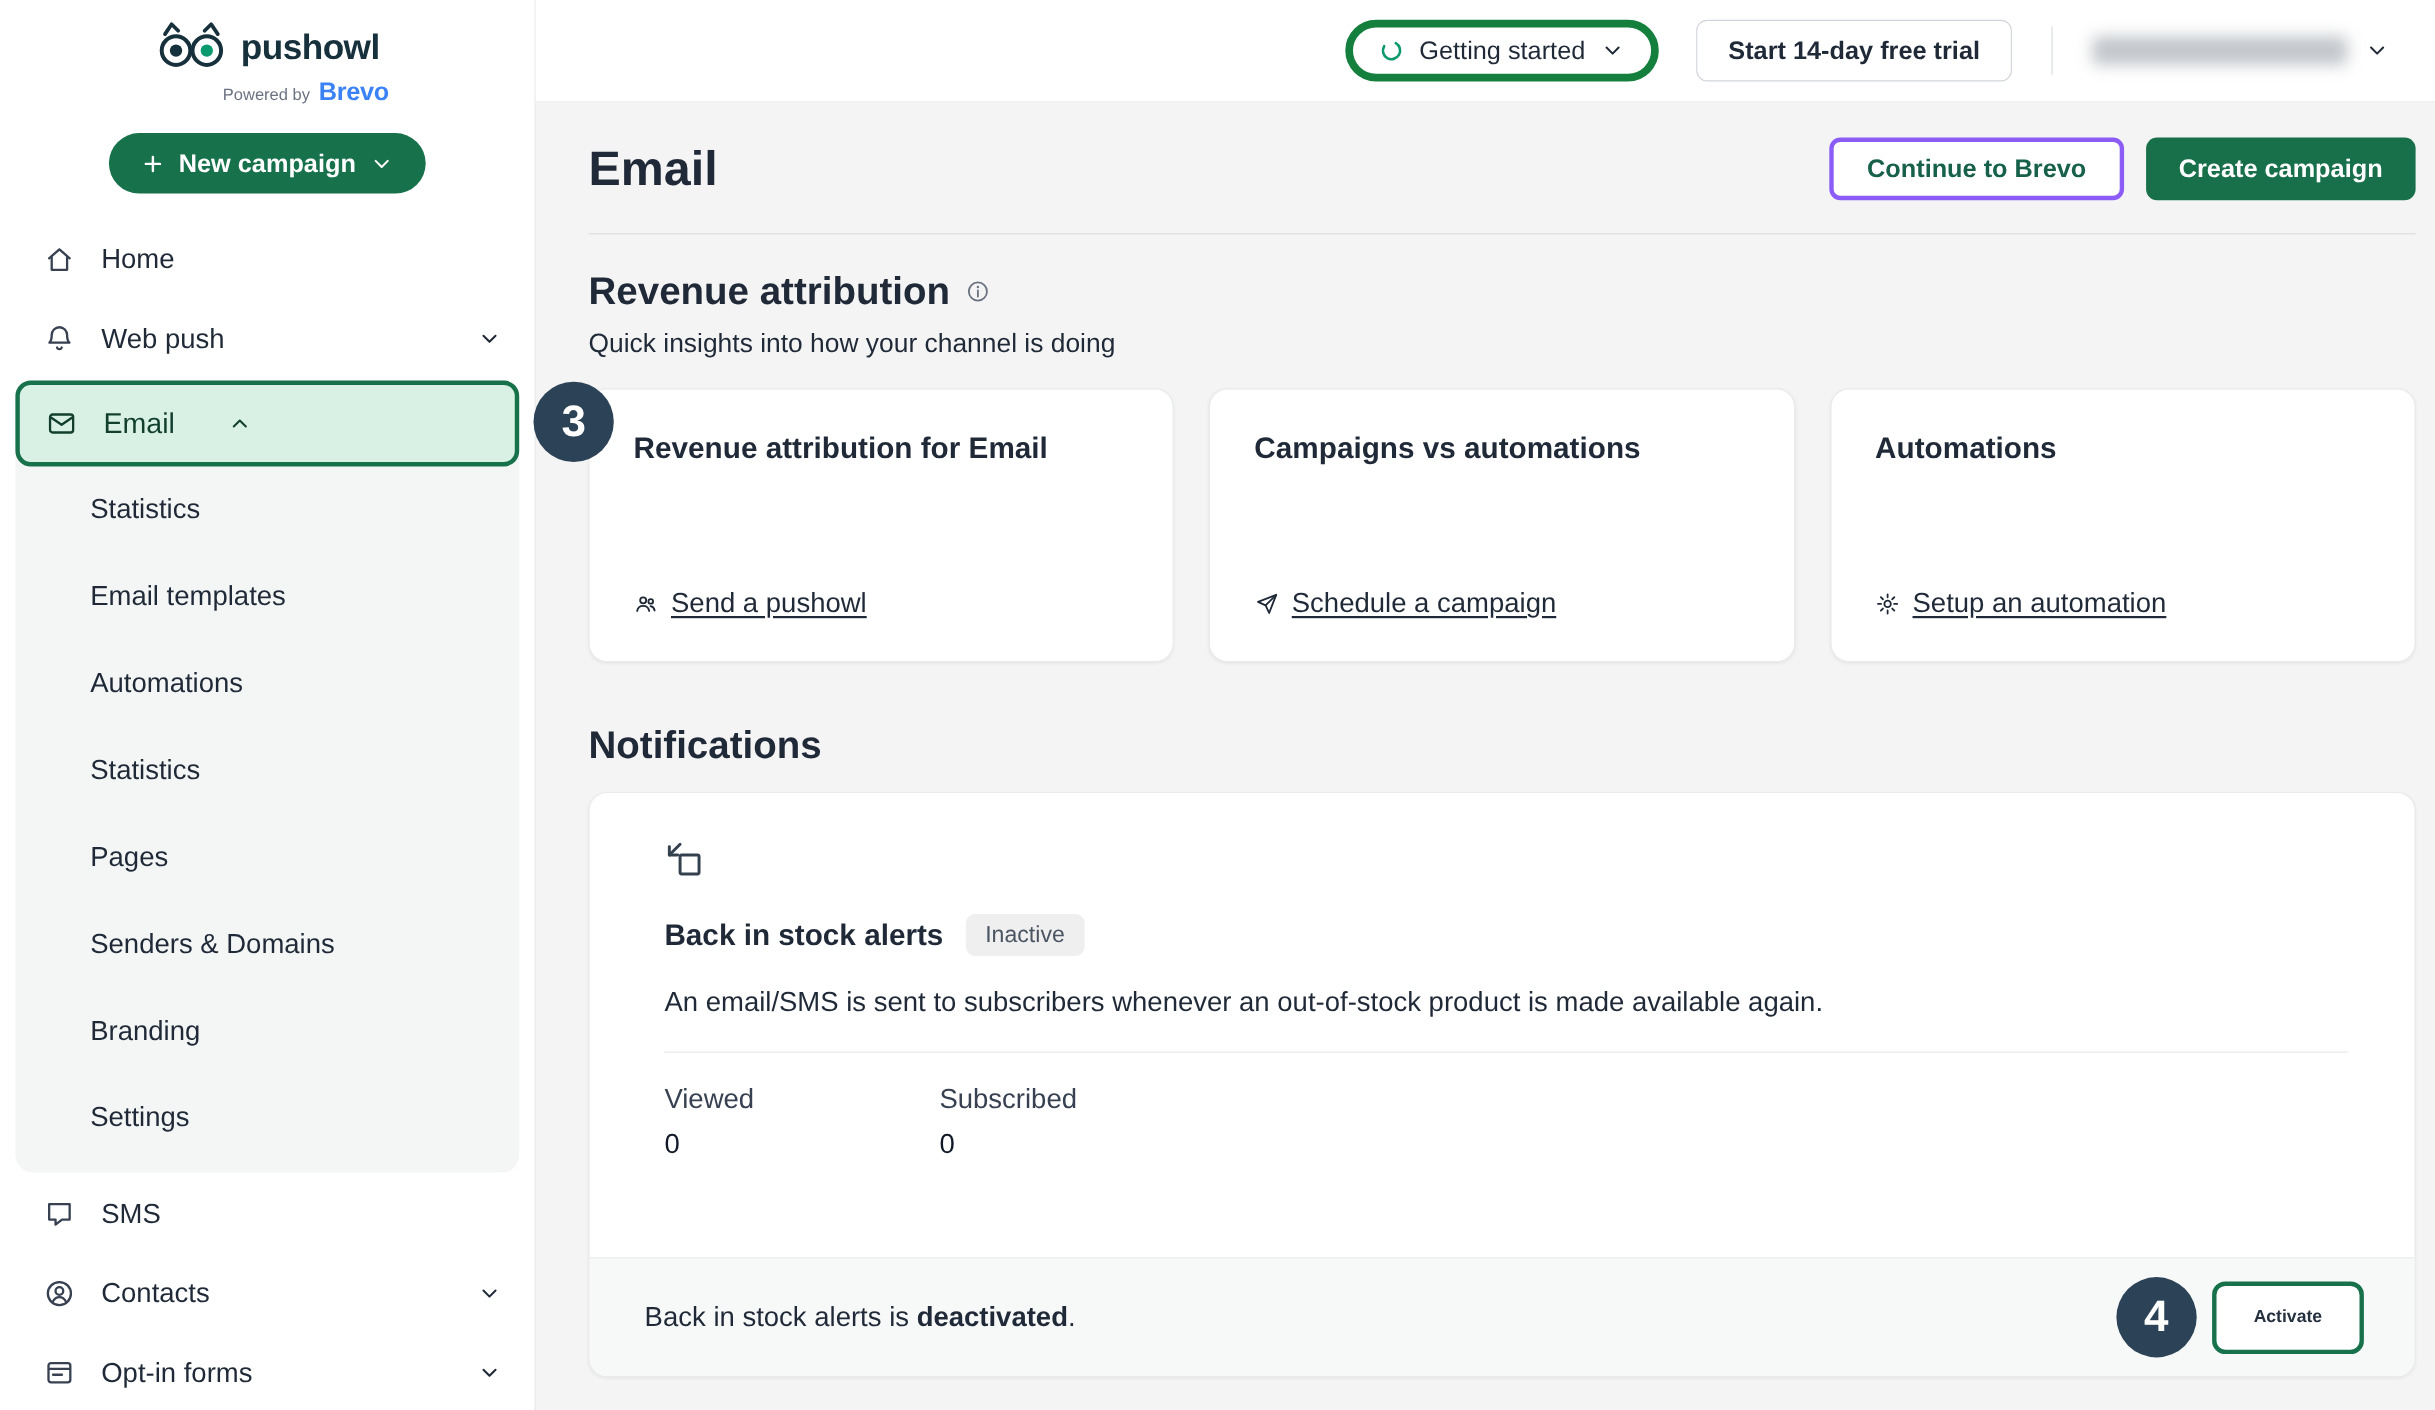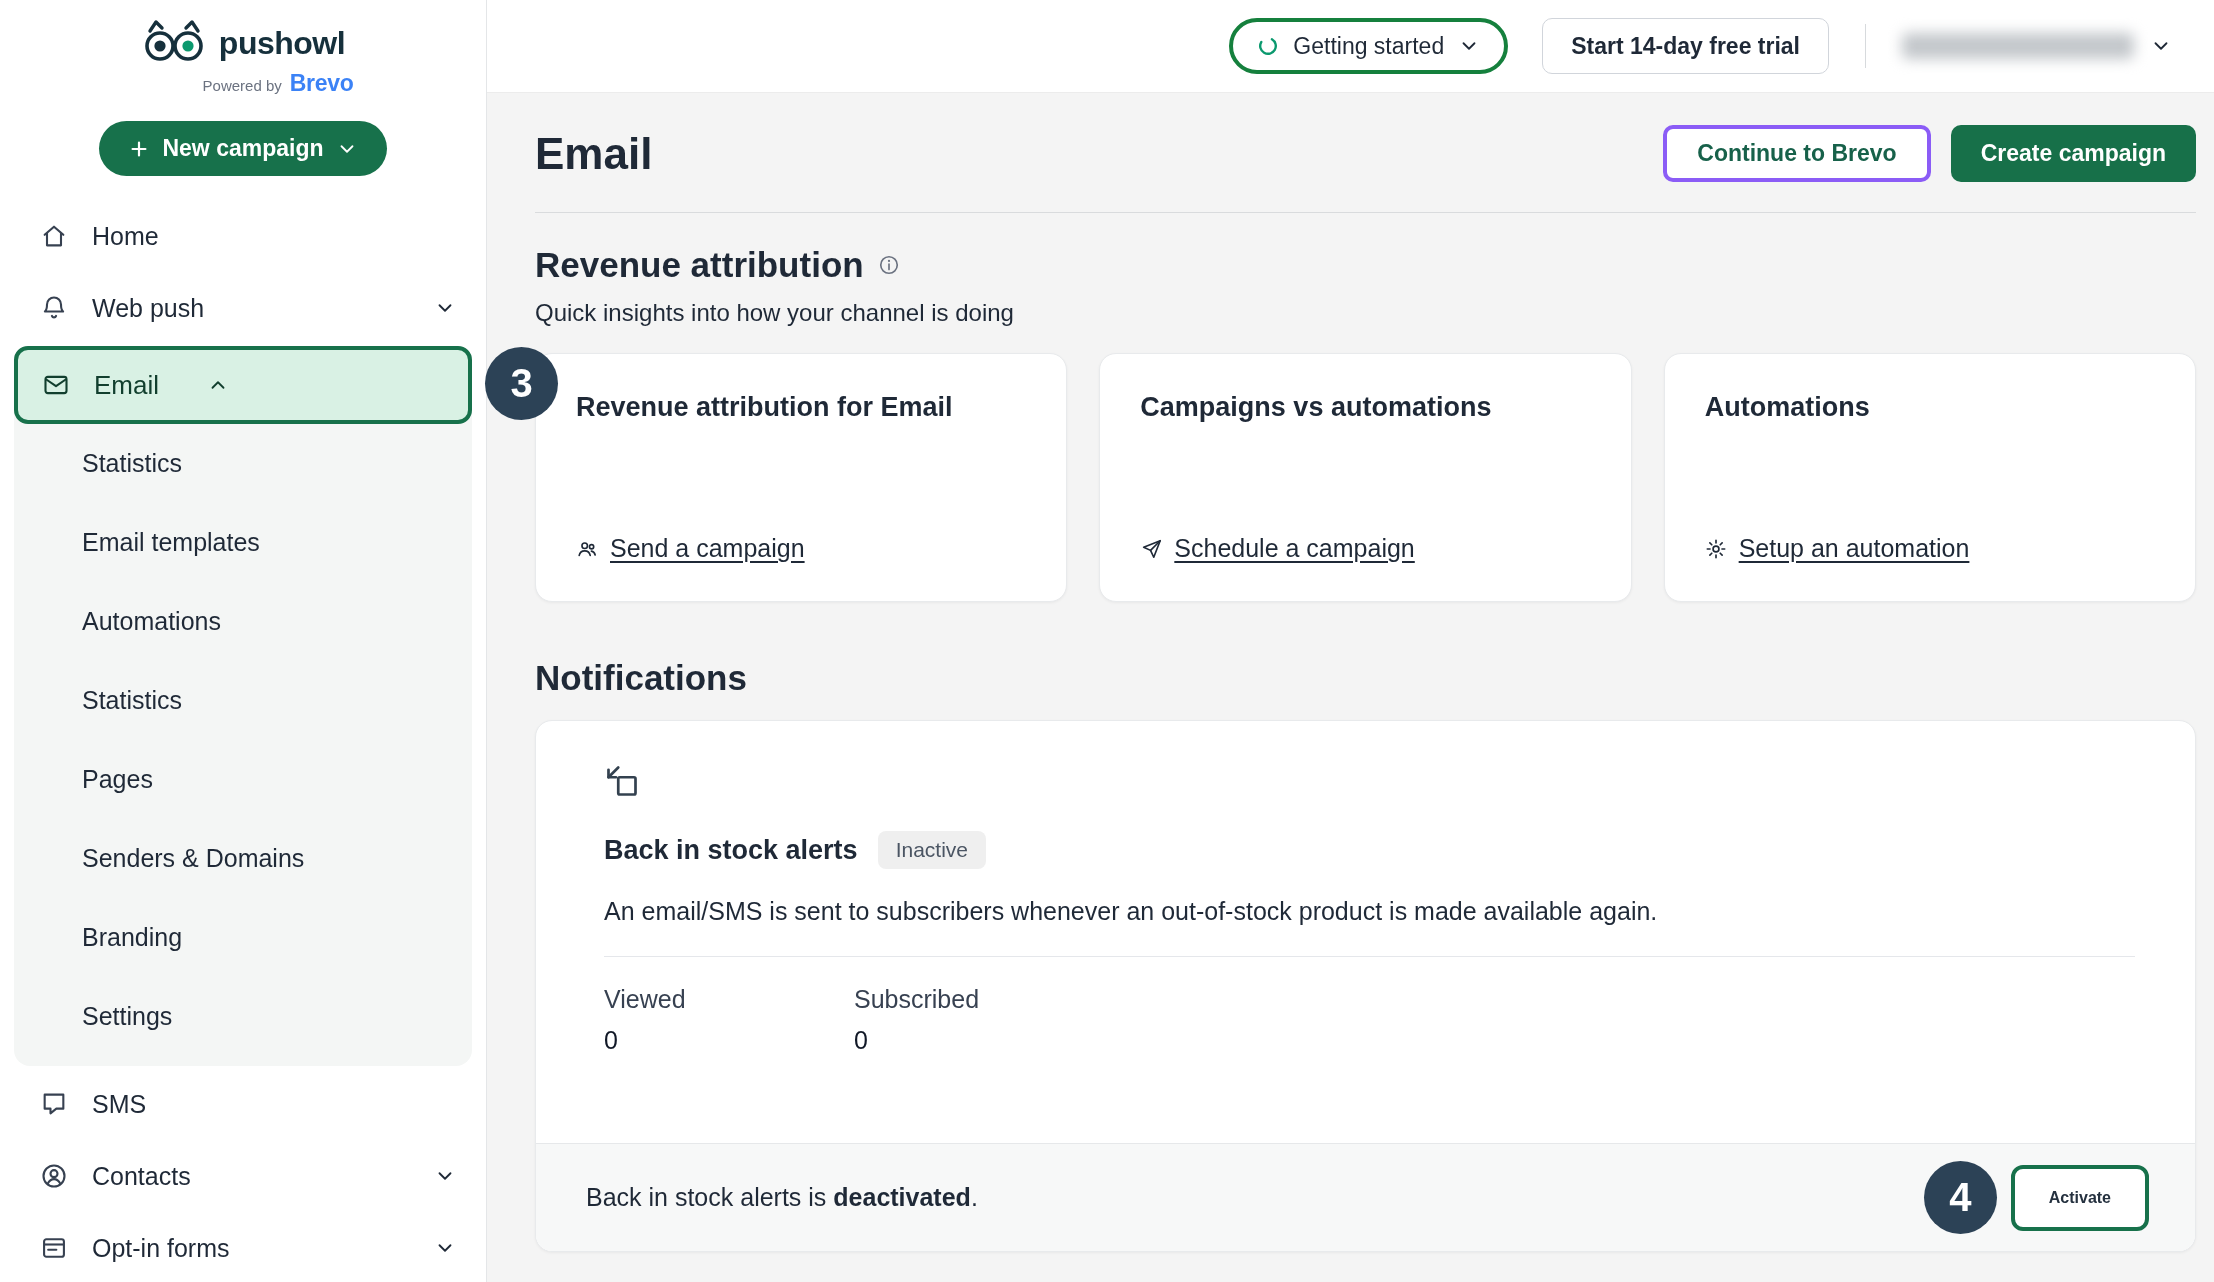--- a/index.html
+++ b/index.html
@@ -29,21 +29,21 @@
   .email-panel { margin:2px 14px; background:#f4f6f5; border-radius:16px; padding-bottom:10px; }
   .email-active { height:78px; background:#d9f1e4; border:4px solid #17714b; border-radius:14px;
     display:flex; align-items:center; gap:24px; padding:0 24px; font-size:26px; font-weight:500; color:#123f2e; cursor:pointer; }
   .email-active .ic { color:#123f2e; }
   .sub-item { height:79px; display:flex; align-items:center; padding-left:68px; font-size:25px; color:#1f2937; cursor:pointer; }
 
   
   .main { flex:1; display:flex; flex-direction:column; height:100%; }
 
   .topbar { height:93px; background:#fff; border-bottom:1px solid #ececec; display:flex; align-items:center; justify-content:flex-end; padding-right:42px; gap:0; }
-  .pill { height:56px; border:4px solid #15803d; border-radius:28px; background:#fff; display:flex; align-items:center; gap:14px; padding:0 24px; font-size:23px; color:#1f2937; cursor:pointer;text-align:center; }
+  .pill { height:56px; border:7px solid #15803d; border-radius:28px; background:#fff; display:flex; align-items:center; gap:14px; padding:0 24px; font-size:23px; color:#1f2937; cursor:pointer;text-align:center; }
   .trial-btn { margin-left:34px; height:56px; border:1px solid #d1d5db; border-radius:10px; background:#fff; font-family:inherit; font-size:23px; font-weight:600; color:#1f2937; padding:0 28px; cursor:pointer; }
   .top-divider { width:1px; height:44px; background:#d7dadd; margin:0 36px; }
   .account { display:flex; align-items:center; gap:16px; cursor:pointer; }
   .account-blur { width:232px; height:26px; background:#c3c7cb; border-radius:5px; filter:blur(7px); }
 
   .content { flex:1; padding:0 18px 0 48px; }
 
   .page-header { display:flex; align-items:center; justify-content:space-between; padding:32px 0 30px; }
   .page-title { font-size:44px; font-weight:700; color:#1f2937; }
   .header-actions { display:flex; gap:20px; }
@@ -327,21 +327,21 @@
         <p class="section-sub">Quick insights into how your channel is doing</p>
 
         <div class="cards">
 
           <div class="card">
             <div class="card-title">Revenue attribution for Email</div>
             <div class="card-link">
               <svg class="ic-sm">
                   <use href="#i-people"></use>
                 </svg>
-              <span class="txt">Send a campaign</span>
+              <span class="txt">Send a pushowl</span>
             </div>
           </div>
 
           <div class="card">
             <div class="card-title">Campaigns vs automations</div>
             <div class="card-link">
               <svg class="ic-sm">
                   <use href="#i-plane"></use>
                 </svg>
               <span class="txt">Schedule a campaign</span>

